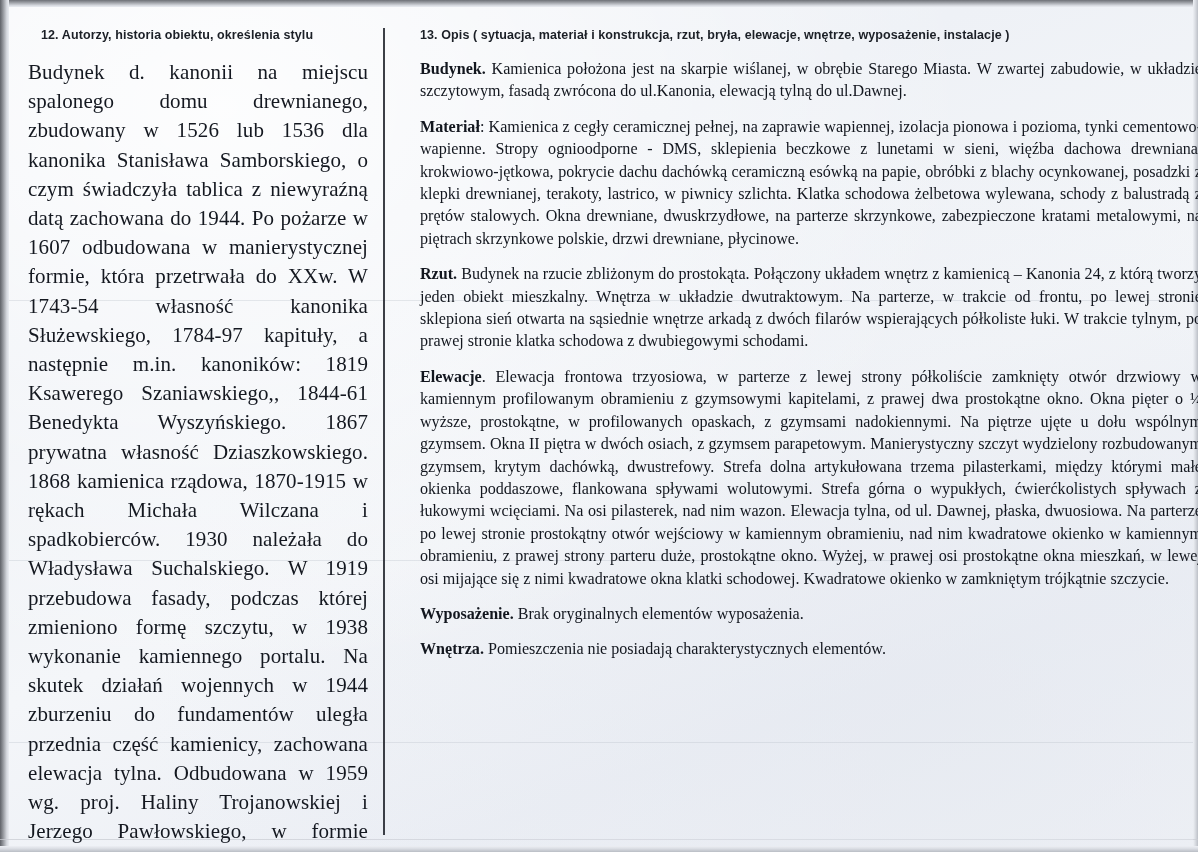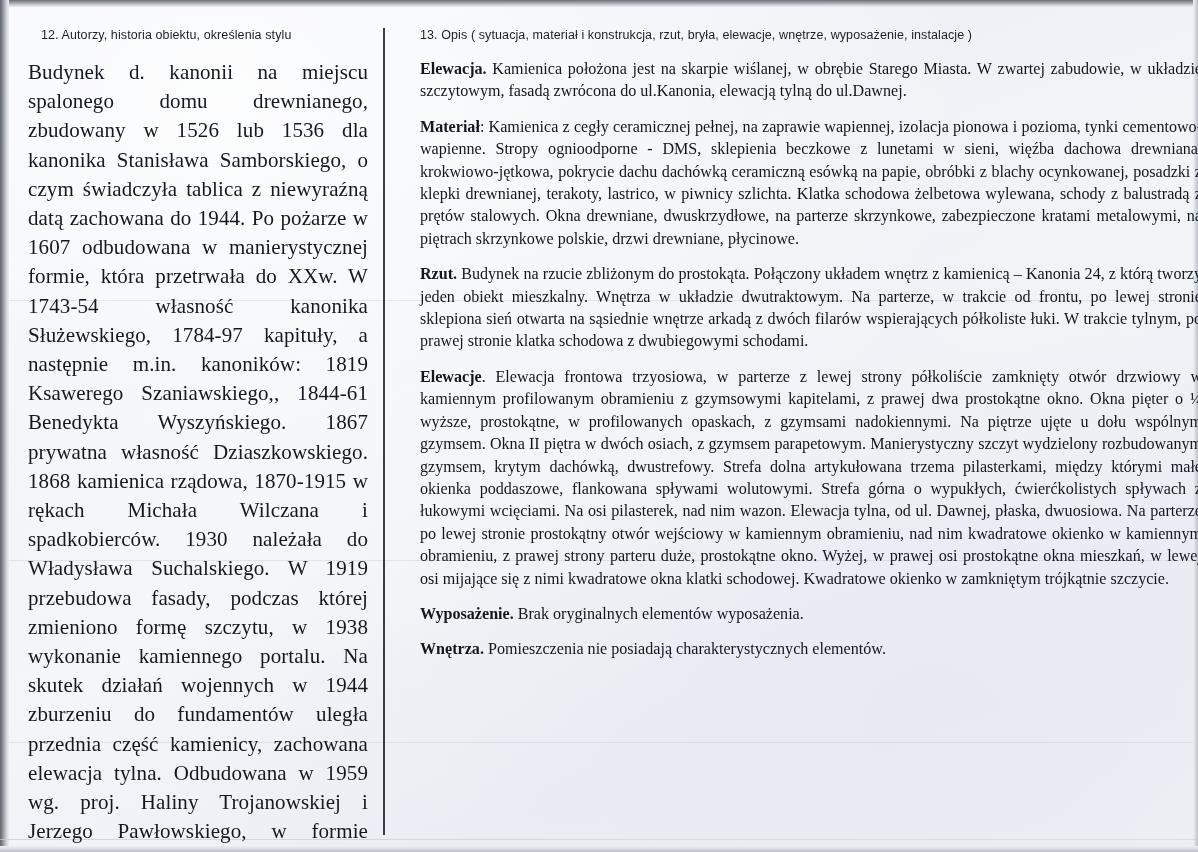--- a/index.html
+++ b/index.html
@@ -83,21 +83,21 @@
   .col {
     position: absolute;
     top: 28px;
   }
   .col-left  { left: 28px;  width: 340px; }
   .col-right { left: 420px; width: 782px; }
 
   .field-header {
     font-family: "Liberation Sans", sans-serif;
     font-size: 12.5px;
-    font-weight: normal;
+    font-weight: bold;
     color: #1b1f26;
     letter-spacing: .1px;
     margin: 0 0 16px 0;
     -webkit-font-smoothing: antialiased;
   }
   .col-left .field-header { margin-left: 13px; }
 
   .body-text {
     font-family: "Liberation Serif", serif;
     color: #141820;
@@ -156,21 +156,21 @@
 
   <div class="col col-left">
     <div class="field-header">12. Autorzy, historia obiektu, określenia stylu</div>
     <div class="body-text">Budynek d. kanonii na miejscu spalonego domu drewnianego, zbudowany w 1526 lub 1536 dla kanonika Stanisława Samborskiego, o czym świadczyła tablica z niewyraźną datą zachowana do 1944. Po pożarze w 1607 odbudowana w manierystycznej formie, która przetrwała do XXw. W 1743-54 własność kanonika Służewskiego, 1784-97 kapituły, a następnie m.in. kanoników: 1819 Ksawerego Szaniawskiego,, 1844-61 Benedykta Wyszyńskiego. 1867 prywatna własność Dziaszkowskiego. 1868 kamienica rządowa, 1870-1915 w rękach Michała Wilczana i spadkobierców. 1930 należała do Władysława Suchalskiego. W 1919 przebudowa fasady, podczas której zmieniono formę szczytu, w 1938 wykonanie kamiennego portalu. Na skutek działań wojennych w 1944 zburzeniu do fundamentów uległa przednia część kamienicy, zachowana elewacja tylna. Odbudowana w 1959 wg. proj. Haliny Trojanowskiej i Jerzego Pawłowskiego, w formie nawiązującej do stanu sprzed 1919. Wnętrza nowo projektowane</div>
   </div>
 
   <div class="col col-right">
     <div class="field-header">13. Opis ( sytuacja, materiał i konstrukcja, rzut, bryła, elewacje, wnętrze, wyposażenie, instalacje )</div>
 
     <p class="para">
-      <span class="lbl">Elewacja.</span><span> Kamienica położona jest na skarpie wiślanej, w obrębie Starego Miasta. W zwartej zabudowie, w układzie szczytowym, fasadą zwrócona do ul.Kanonia, elewacją tylną do ul.Dawnej.</span>
+      <span class="lbl">Budynek.</span><span> Kamienica położona jest na skarpie wiślanej, w obrębie Starego Miasta. W zwartej zabudowie, w układzie szczytowym, fasadą zwrócona do ul.Kanonia, elewacją tylną do ul.Dawnej.</span>
     </p>
 
     <p class="para">
       <span class="lbl">Materiał</span><span>: Kamienica z cegły ceramicznej pełnej, na zaprawie wapiennej, izolacja pionowa i pozioma, tynki cementowo-wapienne. Stropy ognioodporne - DMS, sklepienia beczkowe z lunetami w sieni, więźba dachowa drewniana, krokwiowo-jętkowa, pokrycie dachu dachówką ceramiczną esówką na papie, obróbki z blachy ocynkowanej, posadzki z klepki drewnianej, terakoty, lastrico, w piwnicy szlichta. Klatka schodowa żelbetowa wylewana, schody z balustradą z prętów stalowych. Okna drewniane, dwuskrzydłowe, na parterze skrzynkowe, zabezpieczone kratami metalowymi, na piętrach skrzynkowe polskie, drzwi drewniane, płycinowe.</span>
     </p>
 
     <p class="para">
       <span class="lbl">Rzut.</span><span> Budynek na rzucie zbliżonym do prostokąta.  Połączony układem wnętrz z kamienicą – Kanonia 24, z którą tworzy jeden obiekt mieszkalny. Wnętrza w układzie dwutraktowym. Na parterze, w trakcie od frontu, po lewej stronie sklepiona sień otwarta na sąsiednie wnętrze arkadą z dwóch filarów wspierających półkoliste łuki. W trakcie tylnym, po prawej stronie klatka schodowa z dwubiegowymi schodami.</span>
     </p>
 

